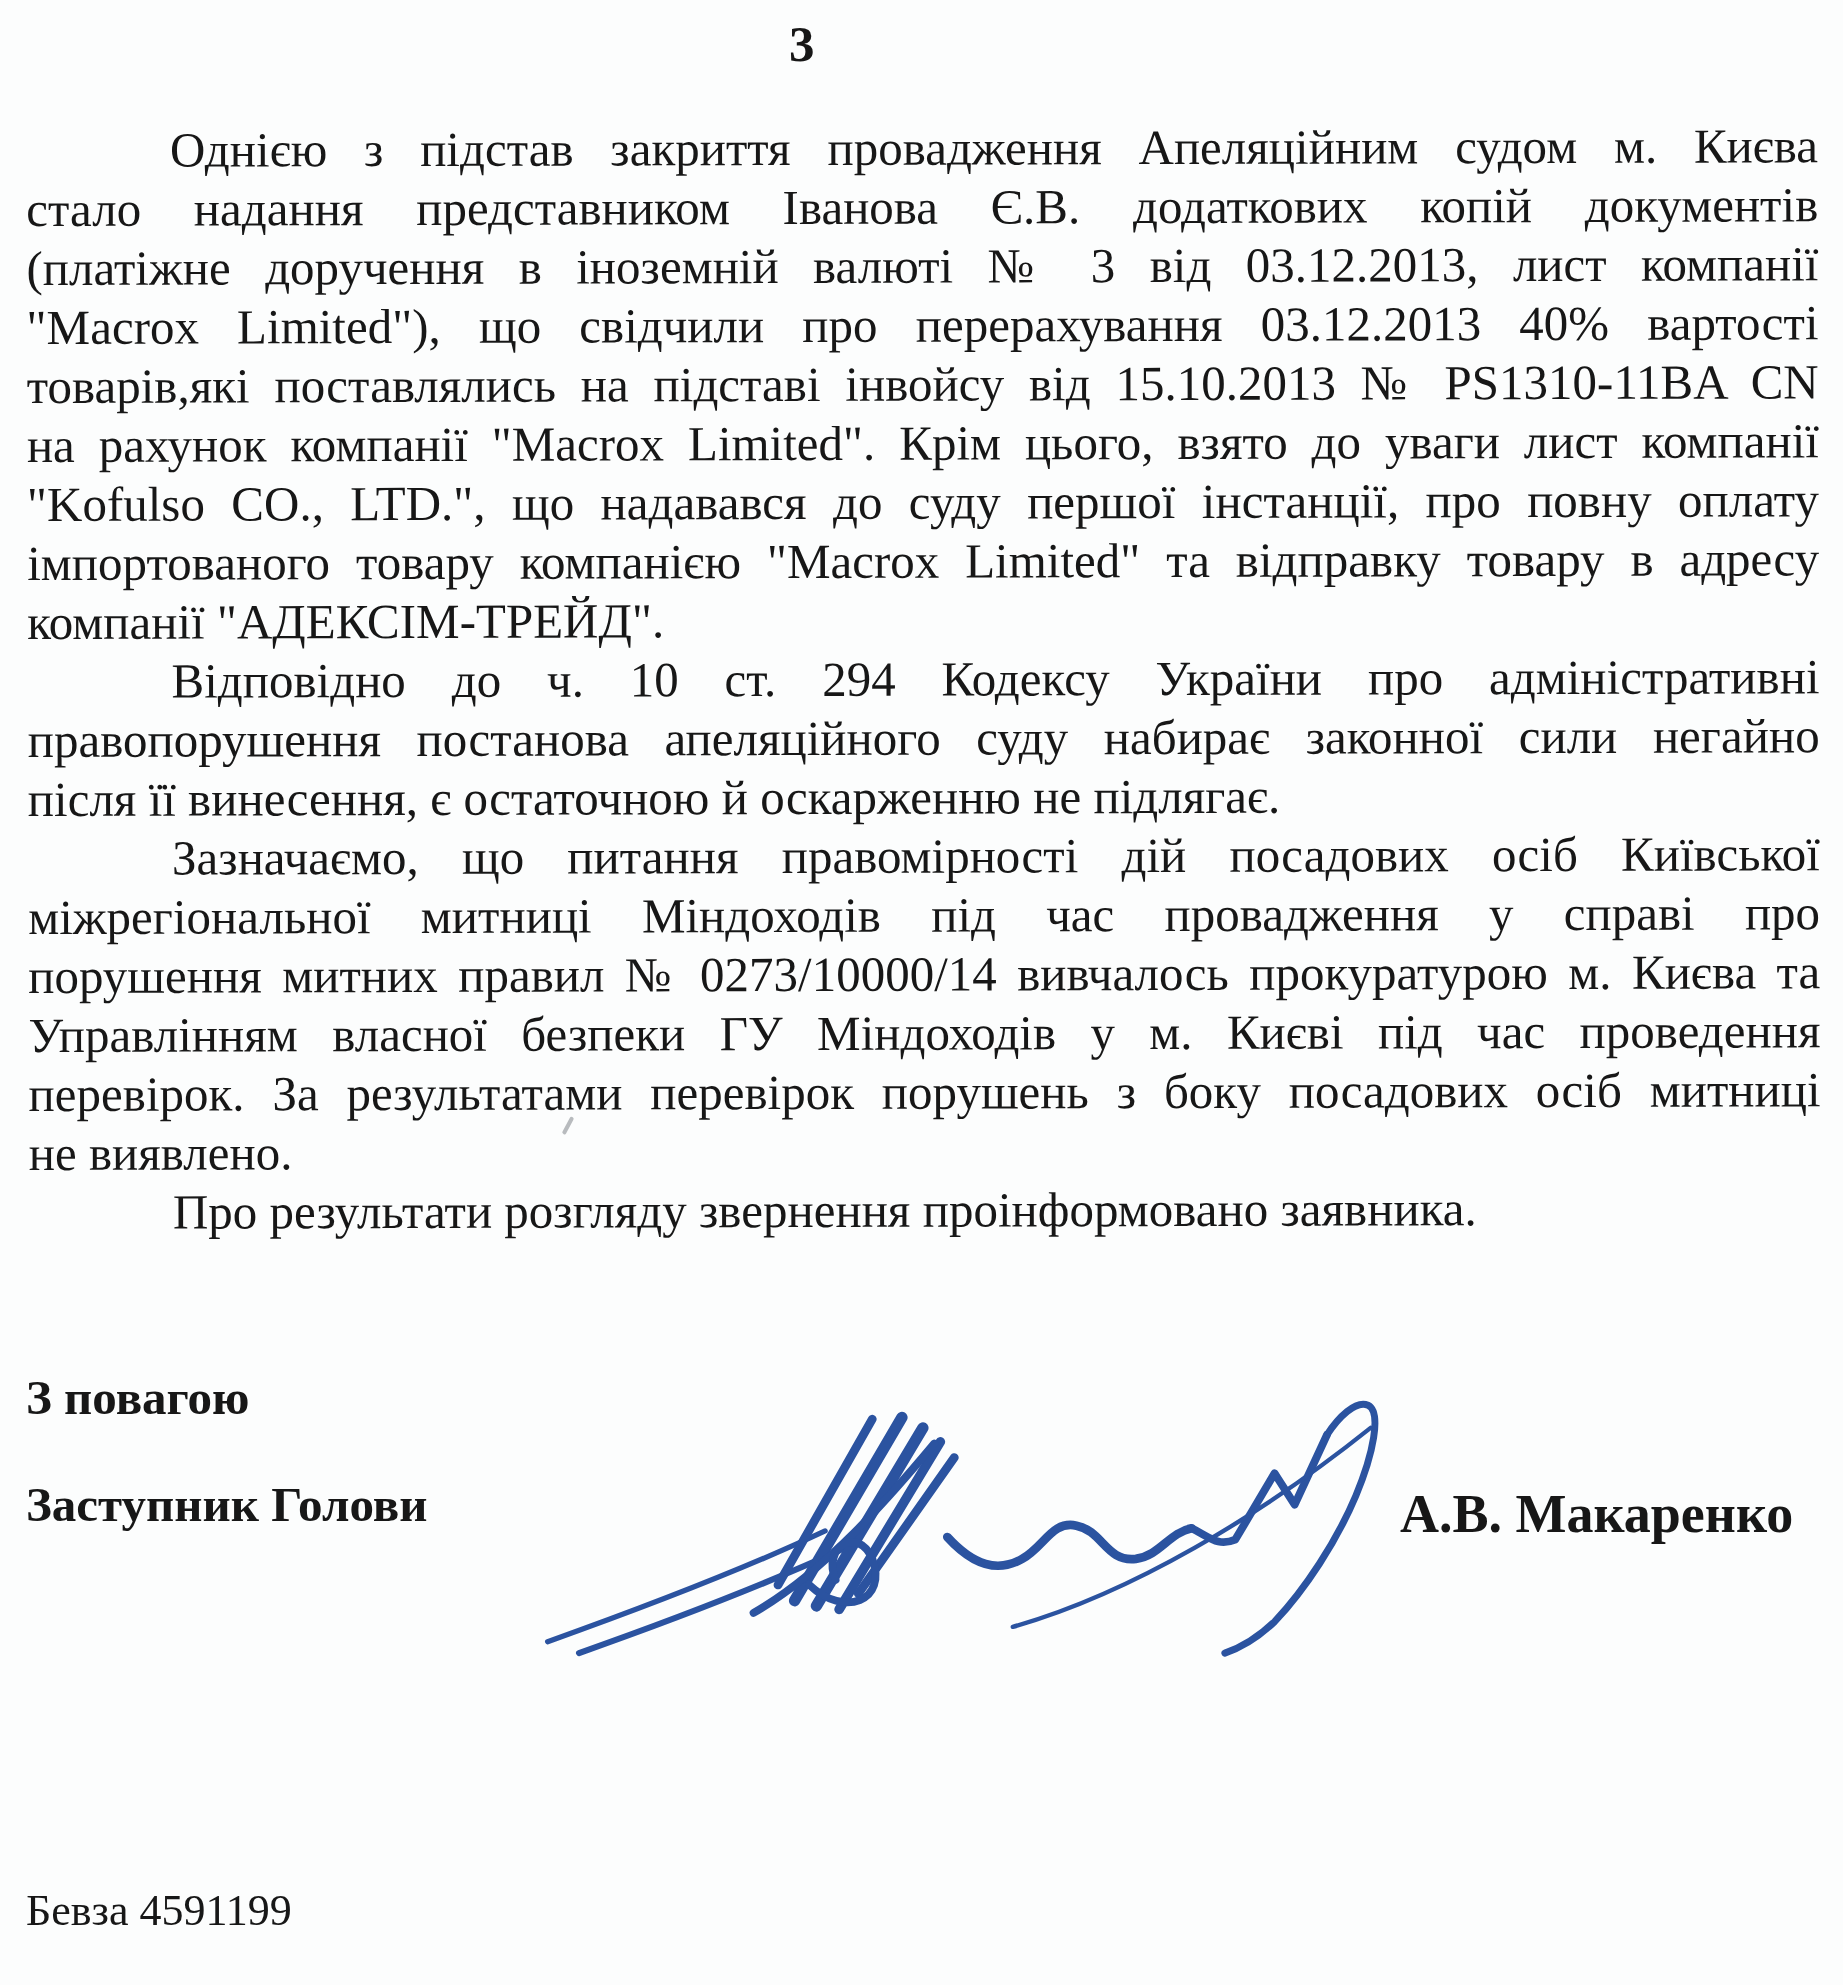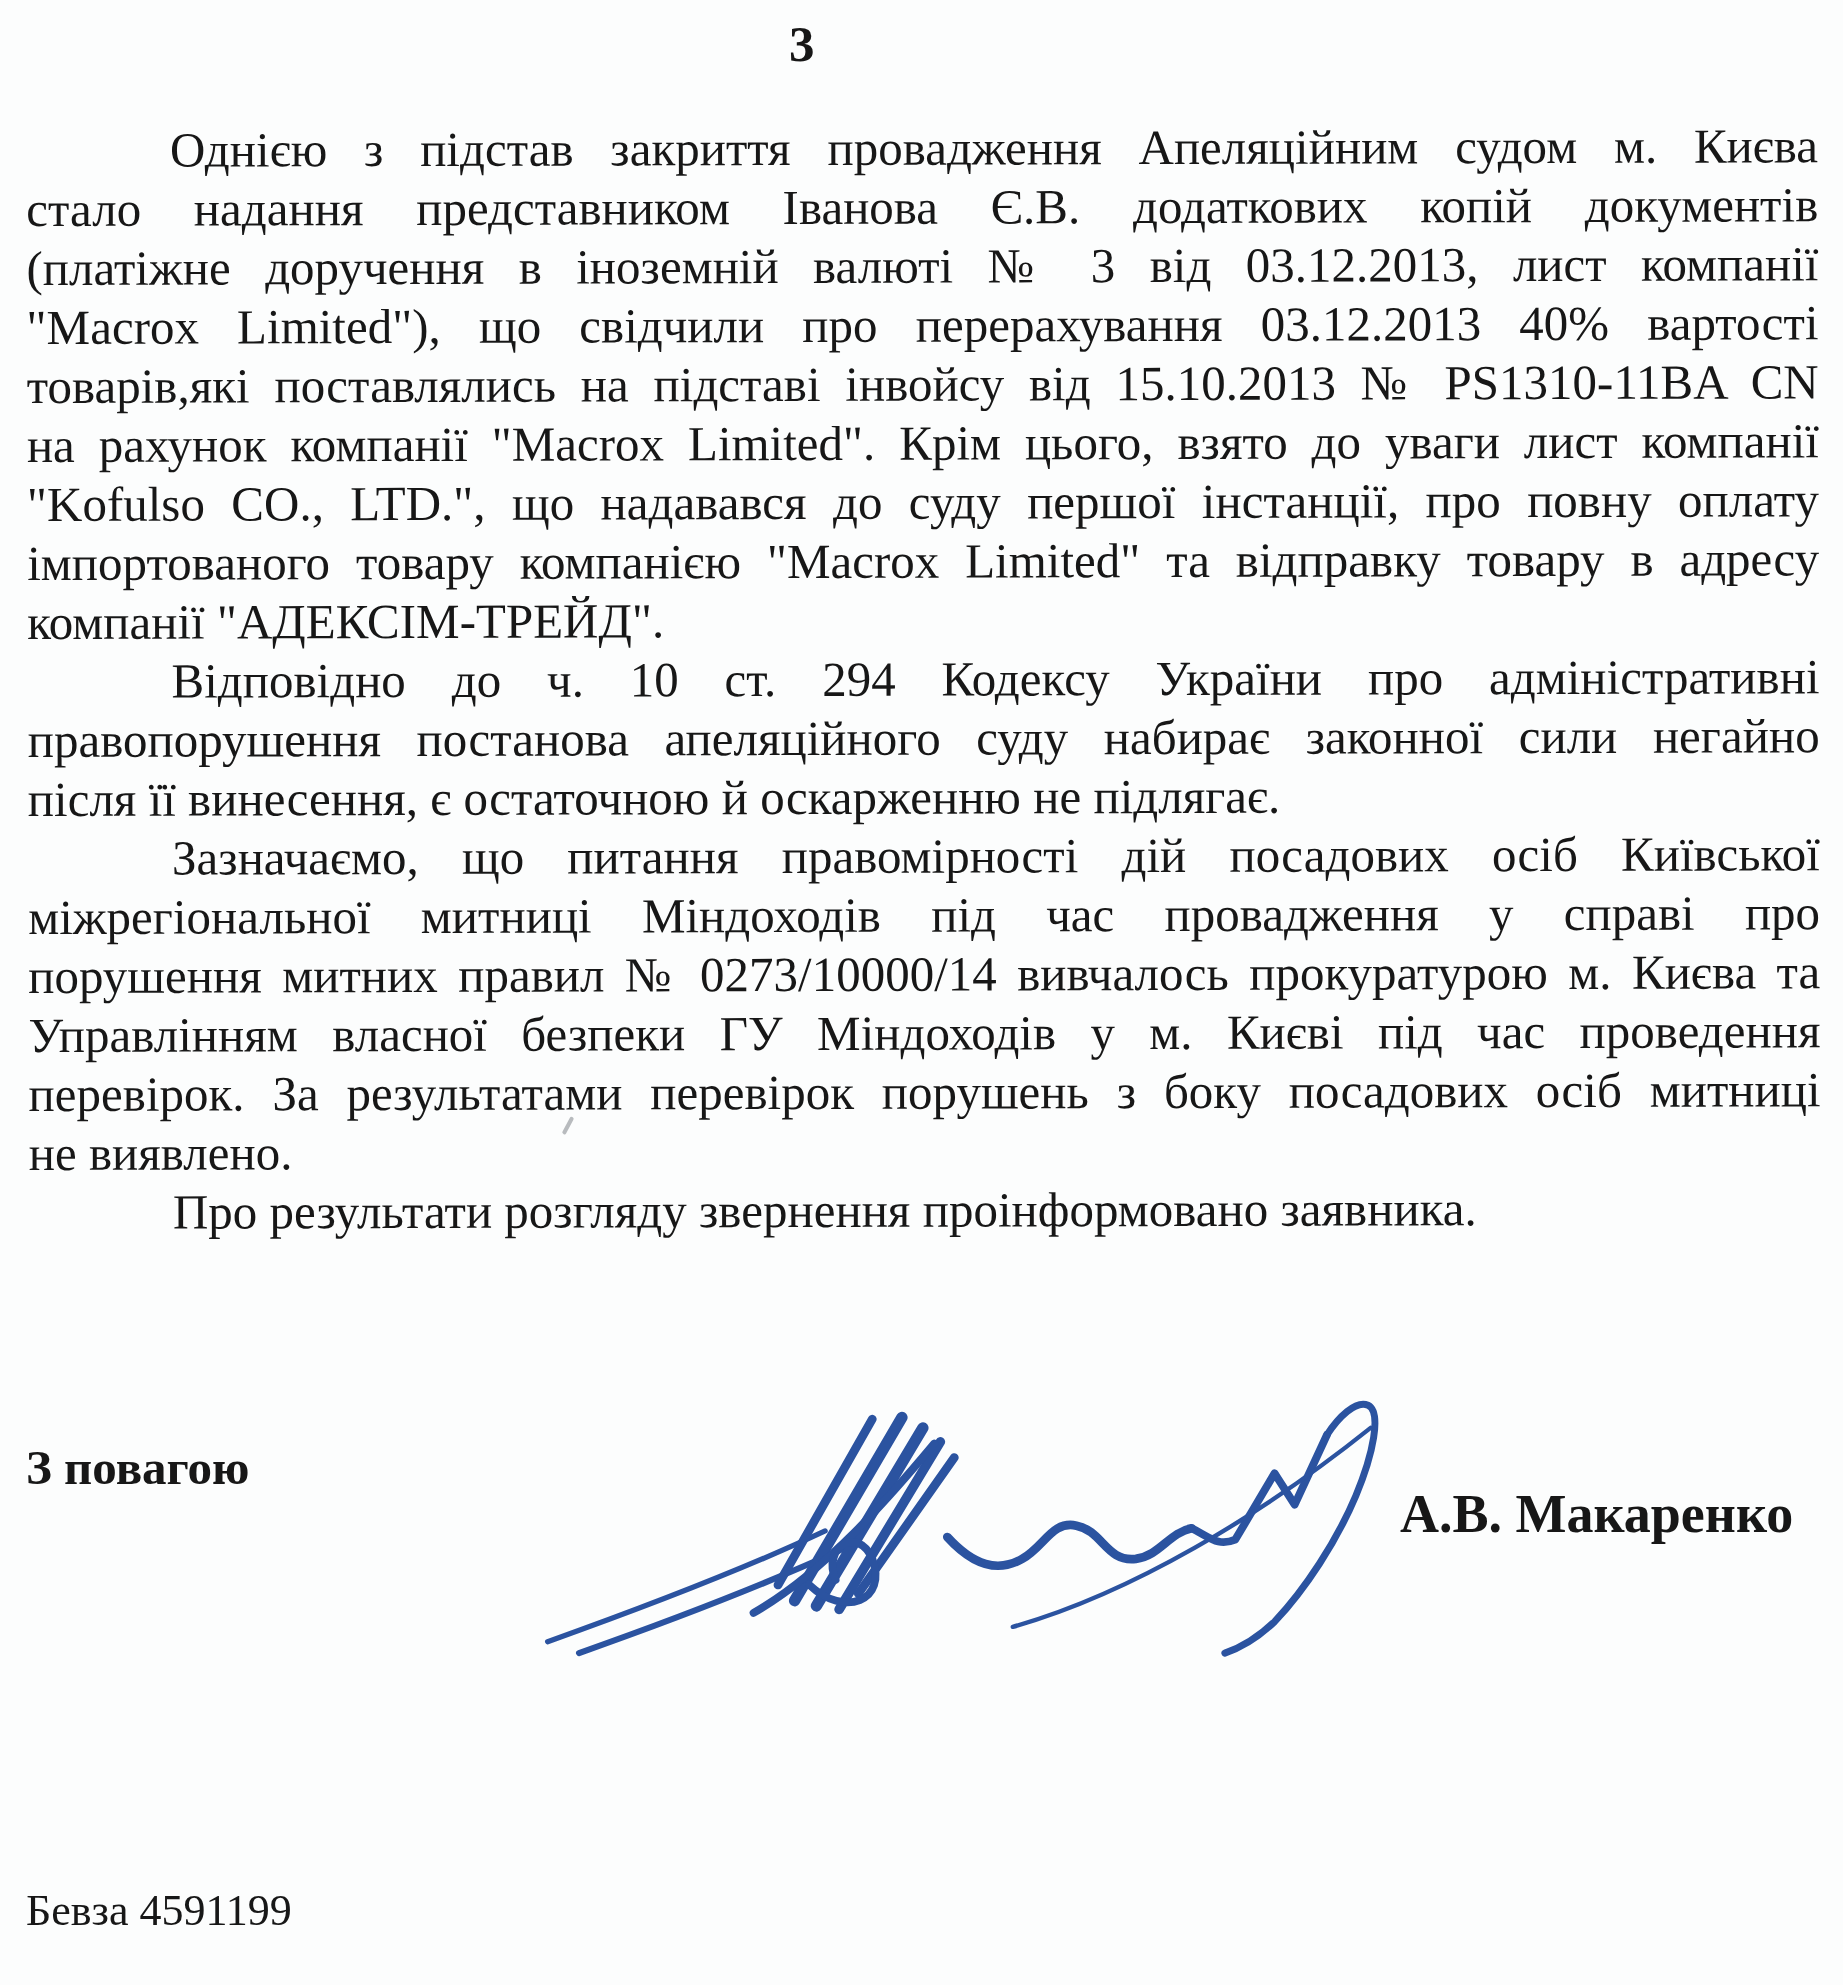--- a/index.html
+++ b/index.html
@@ -25,21 +25,21 @@
   .line{
     font-size:49px;line-height:59px;height:59px;
     text-align:left;
   }
   .line.justify{
     text-align:justify;
     text-align-last:justify;
   }
   .line.indent{ text-indent:144px; }
   .closing{
-    position:absolute;left:26px;top:1443px;
+    position:absolute;left:26px;top:1373px;
     font-size:49px;font-weight:bold;line-height:1;
   }
   .position-title{
     position:absolute;left:26px;top:1480px;
     font-size:49px;font-weight:bold;line-height:1;
   }
   .signer-name{
     position:absolute;left:1400px;top:1487px;
     font-size:54px;font-weight:bold;line-height:1;
   }
@@ -85,20 +85,21 @@
       <div class="line justify">міжрегіональної митниці Міндоходів під час провадження у справі про</div>
       <div class="line justify">порушення митних правил № 0273/10000/14 вивчалось прокуратурою м. Києва та</div>
       <div class="line justify">Управлінням власної безпеки ГУ Міндоходів у м. Києві під час проведення</div>
       <div class="line justify">перевірок. За результатами перевірок порушень з боку посадових осіб митниці</div>
       <div class="line">не виявлено.</div>
       <div class="line indent">Про результати розгляду звернення проінформовано заявника.</div>
     </div>
 
   <div class="closing">З повагою</div>
 
+  <div class="position-title">Заступник Голови</div>
 
   <svg class="signature-svg" viewBox="0 0 1000 330" xmlns="http://www.w3.org/2000/svg">
     <path d="M 12,285 C 110,250 230,205 330,158" stroke-width="6"></path>
     <path d="M 48,298 C 150,262 260,220 352,178" stroke-width="7"></path>
     <path d="M 295,238 L 418,28" stroke-width="13"></path>
     <path d="M 320,244 L 442,40" stroke-width="13"></path>
     <path d="M 346,248 L 462,56" stroke-width="11"></path>
     <path d="M 276,220 L 384,30" stroke-width="10"></path>
     <path d="M 368,230 L 478,74" stroke-width="10"></path>
     <path d="M 248,252 C 330,205 405,118 455,58" stroke-width="9"></path>

